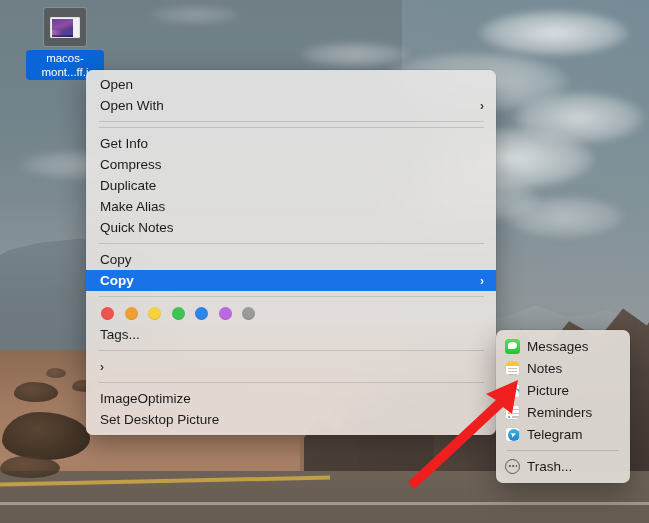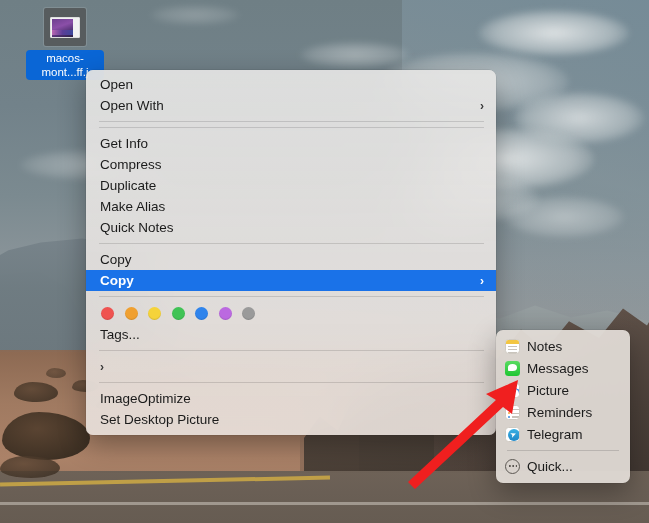--- a/index.html
+++ b/index.html
@@ -394,26 +394,26 @@
   <div class="menu-item">
     <span>ImageOptimize</span>
   </div>
   <div class="menu-item">
     <span>Set Desktop Picture</span>
   </div>
 </div>
 
 <div id="share-submenu">
   <div class="share-item">
+    <span class="sicon ic-msg"></span>
+    <span>Messages</span>
+  </div>
+  <div class="share-item">
     <span class="sicon ic-notes"></span>
     <span>Notes</span>
-  </div>
-  <div class="share-item">
-    <span class="sicon ic-msg"></span>
-    <span>Messages</span>
   </div>
   <div class="share-item">
     <span class="sicon ic-airdrop"></span>
     <span>Picture</span>
   </div>
   <div class="share-item">
     <span class="sicon ic-rem">
       <i></i>
         <i></i>
         <i></i>
@@ -425,19 +425,19 @@
   </div>
   <div class="share-item">
     <span class="sicon ic-tg"></span>
     <span>Telegram</span>
   </div>
 
   <div class="share-sep"></div>
 
   <div class="share-item">
     <span class="sicon ic-more"></span>
-    <span>Quick...</span>
+    <span>Trash...</span>
   </div>
 </div>
 
 <svg id="red-arrow" viewBox="0 0 130 112">
   <path d="M8 104 L96 22 L86 16 L118 2 L112 36 L103 29 L15 111 Z" fill="#f01f1f"></path>
 </svg>
 
 </body></html>

